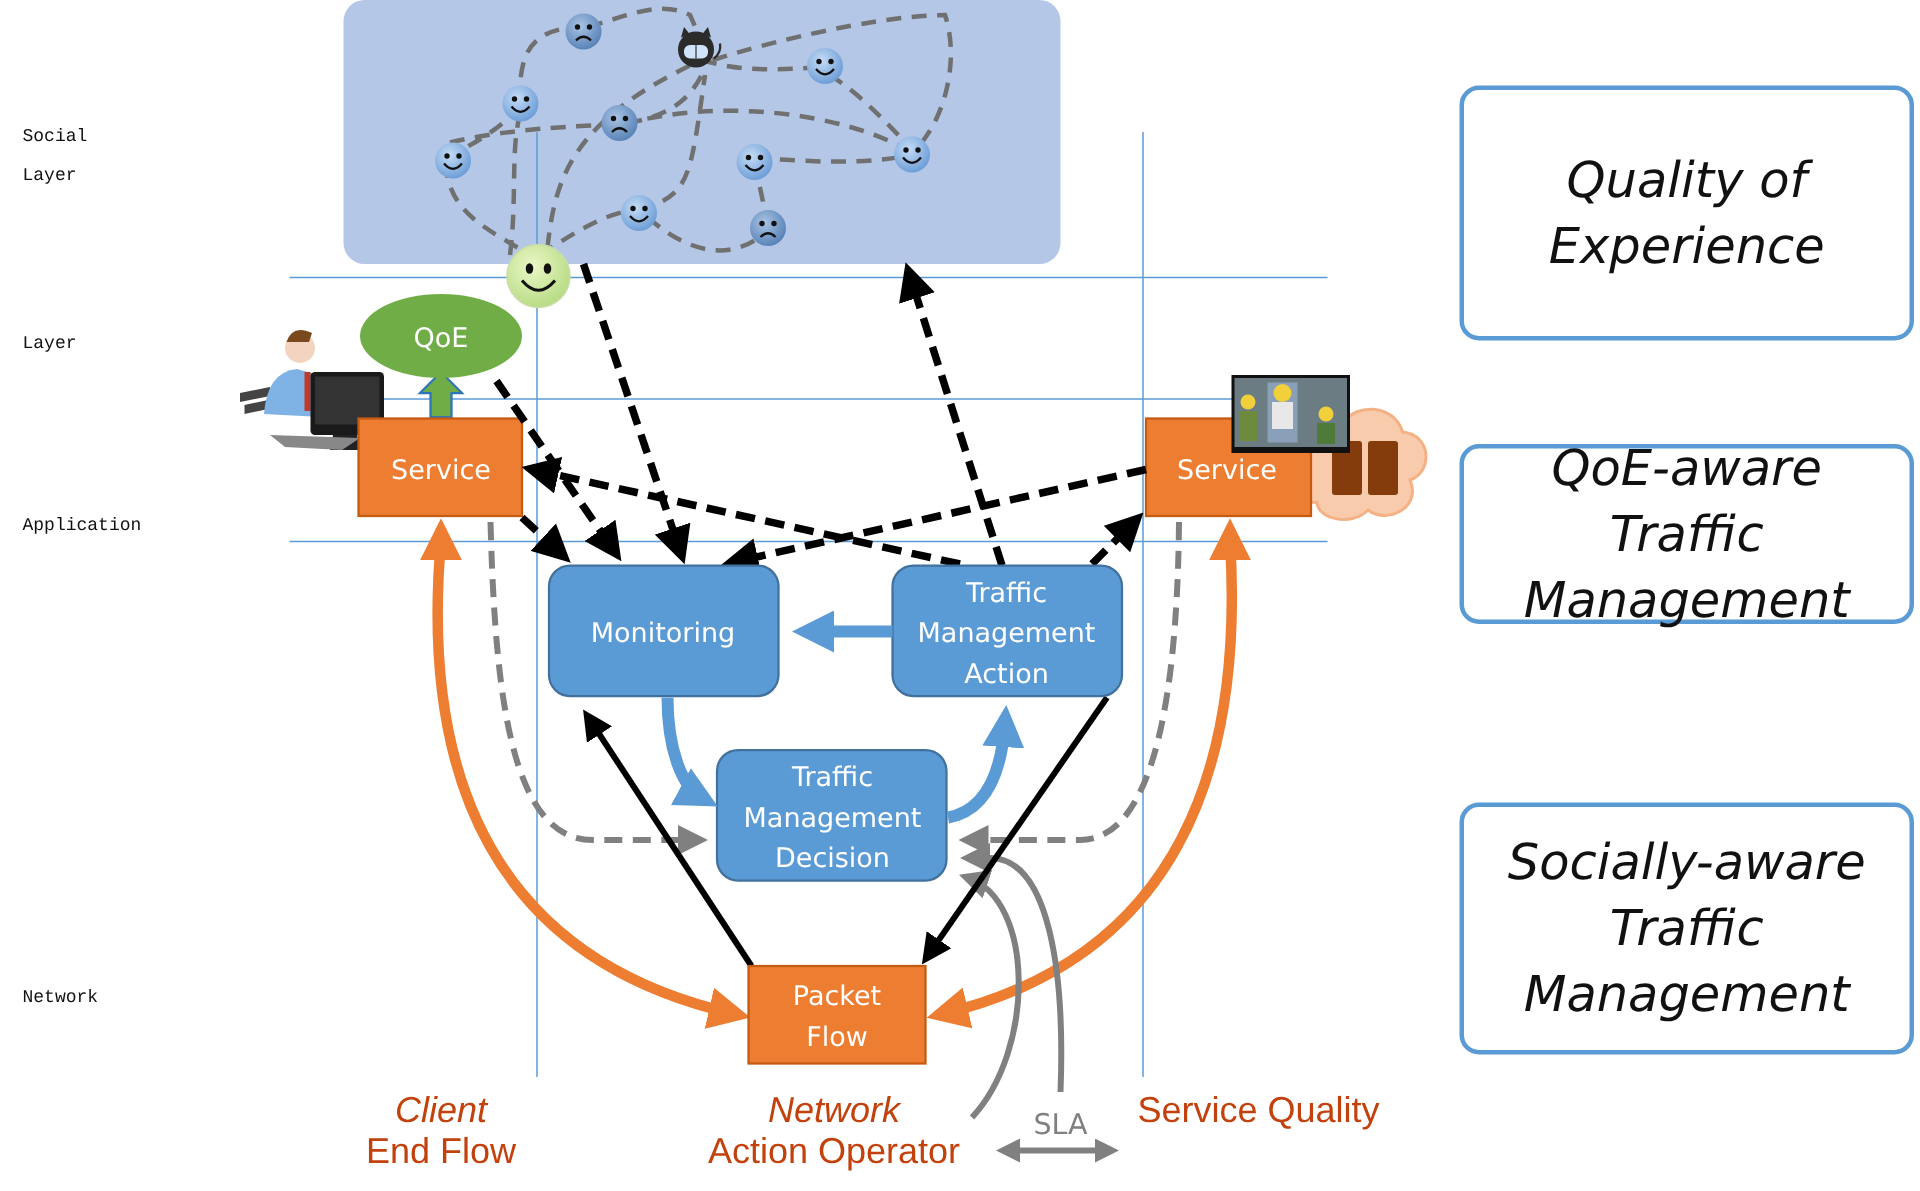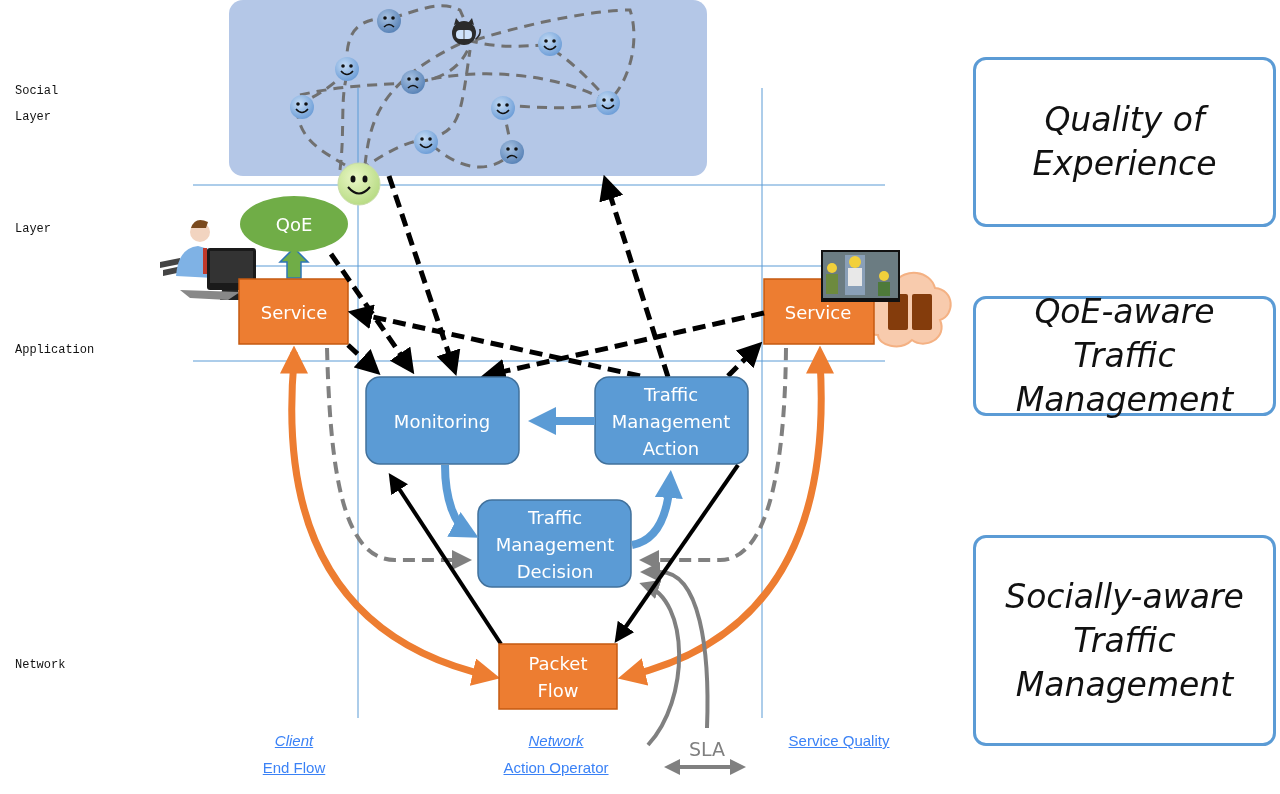--- a/index.html
+++ b/index.html
@@ -1,21 +1,21 @@
 <!DOCTYPE html>
 <html><head>
 <meta charset="utf-8">
 <style>
   html, body { margin:0; padding:0; background:#ffffff; }
   body { width:1280px; height:794px; position:relative; overflow:hidden; font-family:"Liberation Sans", sans-serif; }
   .layer-label { position:absolute; left:15px; font-size:12px; color:#111; line-height:26px;font-family:Liberation Mono, monospace; }
   .legend-box { position:absolute; left:973px; width:303px; border:3px solid #5b9bd5; border-radius:13px; background:#fff;
     display:flex; align-items:center; justify-content:center; text-align:center; box-sizing:border-box; }
   .legend-text { font-family:"DejaVu Sans", sans-serif; font-style:italic; font-size:33px; color:#111; line-height:44px; white-space:pre-line; }
-  .axis-label { position:absolute; text-align:center; font-size:15px; color:#3b82f6; line-height:27px;text-decoration:underline; }
+  .axis-label { position:absolute; text-align:center; font-size:24px; color:#c2410c; line-height:27px; }
   .axis-label .it { font-style:italic; display:block; }
   svg text { font-family:"DejaVu Sans", sans-serif; }
 </style>
 </head>
 <body>
 
 <div class="layer-label" style="top:78px; white-space:pre-line;">Social
 Layer</div>
 <div class="layer-label" style="top:216px;">Layer</div>
 <div class="layer-label" style="top:301px;margin-top:36px;">Application</div>
@@ -250,17 +250,17 @@
 
 <div class="legend-box" style="top:57px; height:170px;">
   <div class="legend-text">Quality of
 Experience</div>
 </div>
 <div class="legend-box" style="top:296px; height:120px;">
   <div class="legend-text">QoE-aware
 Traffic
 Management</div>
 </div>
-<div class="legend-box" style="top:535px; height:211px;">
+<div class="legend-box" style="top:535px; height:168px;">
   <div class="legend-text">Socially-aware
 Traffic
 Management</div>
 </div>
 
 </body></html>

